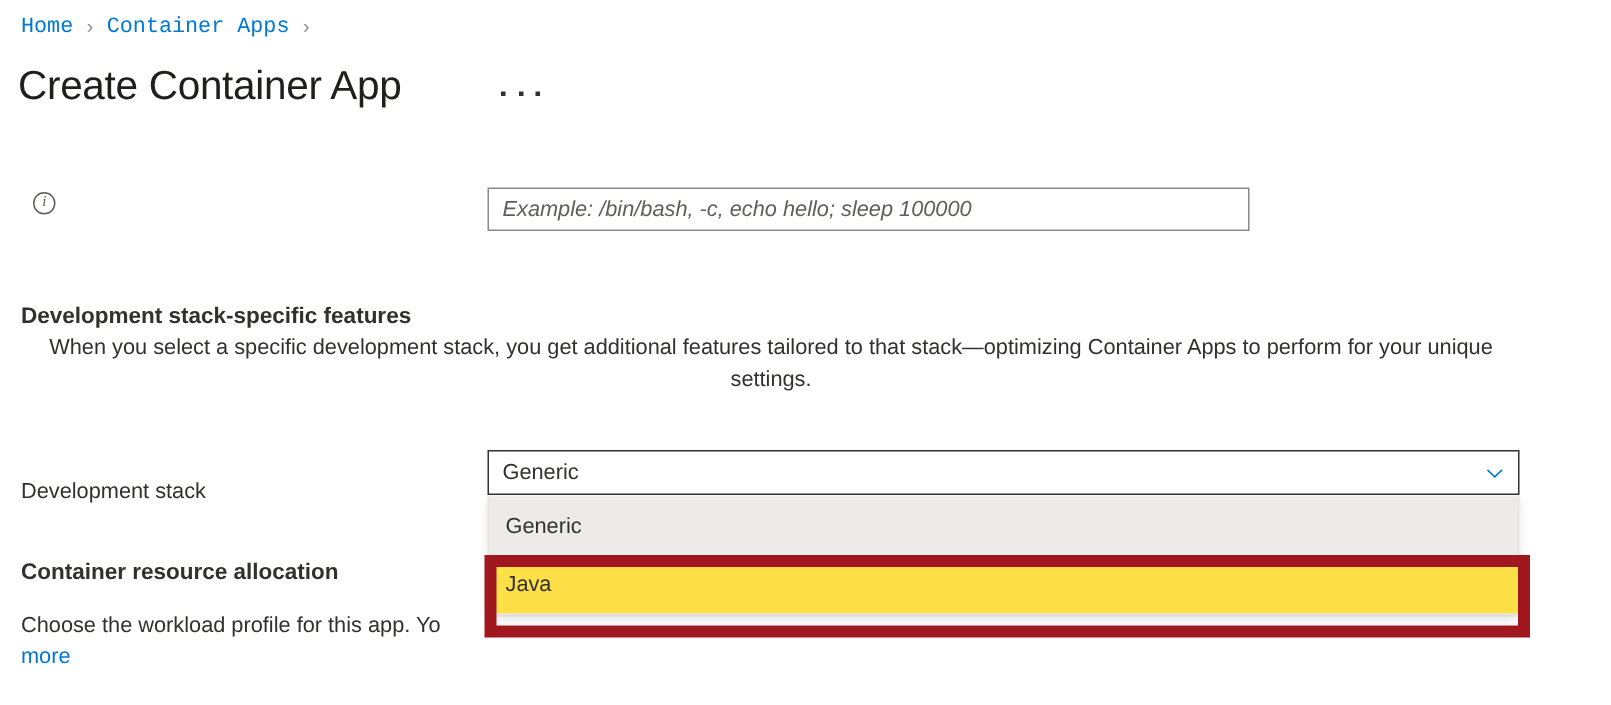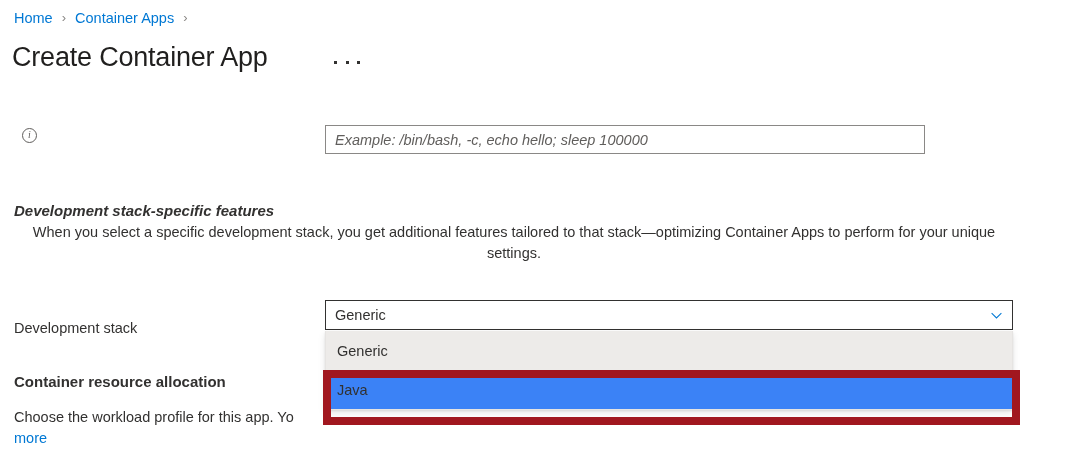--- a/index.html
+++ b/index.html
@@ -25,20 +25,21 @@
     display: flex;
     align-items: center;
     font-size: 14.5px;
     line-height: 20px;
     white-space: nowrap;
   }
   .crumb-link {
     color: #0078d4;
     cursor: pointer;
     text-decoration: none;
+    font-family: Liberation Mono, monospace;
   }
   .crumb-sep {
     color: #8a8886;
     margin: 0 9px;
     font-size: 13px;
     font-weight: 400;
   }
 
   
   .page-title {
@@ -170,21 +171,21 @@
     padding: 0;
   }
   .dropdown-option {
     height: 39px;
     display: flex;
     align-items: center;
     padding: 0 11px;
     font-size: 14.5px;
     color: #323130;
     cursor: pointer;
-    background: #3b82f6;
+    background: #fde047;
     box-sizing: border-box;
   }
   .dropdown-option.is-highlighted { background: #edebe9; }
 
   
   .annotation-box {
     position: absolute;
     box-sizing: border-box;
     border: 8px solid #a1171f;
     z-index: 5;
@@ -208,23 +209,23 @@
   <i></i>
   <i></i>
 </div>
 
 <div class="form-label" style="left:14px; top:128px;">
   <span class="info-icon">
     <span>i</span>
   </span>
 </div>
 
-<input class="text-input" type="text" style="left: 325px; top: 125px; width: 600px; height: 29px;" placeholder="Example: /bin/bash, -c, echo hello; sleep 100000">
-
-<div class="section-heading" style="left:14px; top:201px;font-style:italic;">Development stack-specific features</div>
+<input class="text-input" type="text" style="left: 325px; top: 125px; width: 508px; height: 29px;" placeholder="Example: /bin/bash, -c, echo hello; sleep 100000">
+
+<div class="section-heading" style="left:14px; top:201px;">Development stack-specific features</div>
 
 <div class="section-body" style="left:14px; top:222px; width:1000px;text-align:center;">When you select a specific development stack, you get additional features tailored to that stack—optimizing Container Apps to perform for your unique settings.</div>
 
 <div class="form-label" style="left:14px; top:318px;">Development stack</div>
 
 <div class="combobox" style="left:325px; top:300px; width:688px; height:30px;">
   <span class="combobox-value">Generic</span>
   <svg class="chevron" viewBox="0 0 16 16">
     <path d="M2 5.2 L8 11 L14 5.2" fill="none" stroke="#0078d4" stroke-width="1.3"></path>
   </svg>

